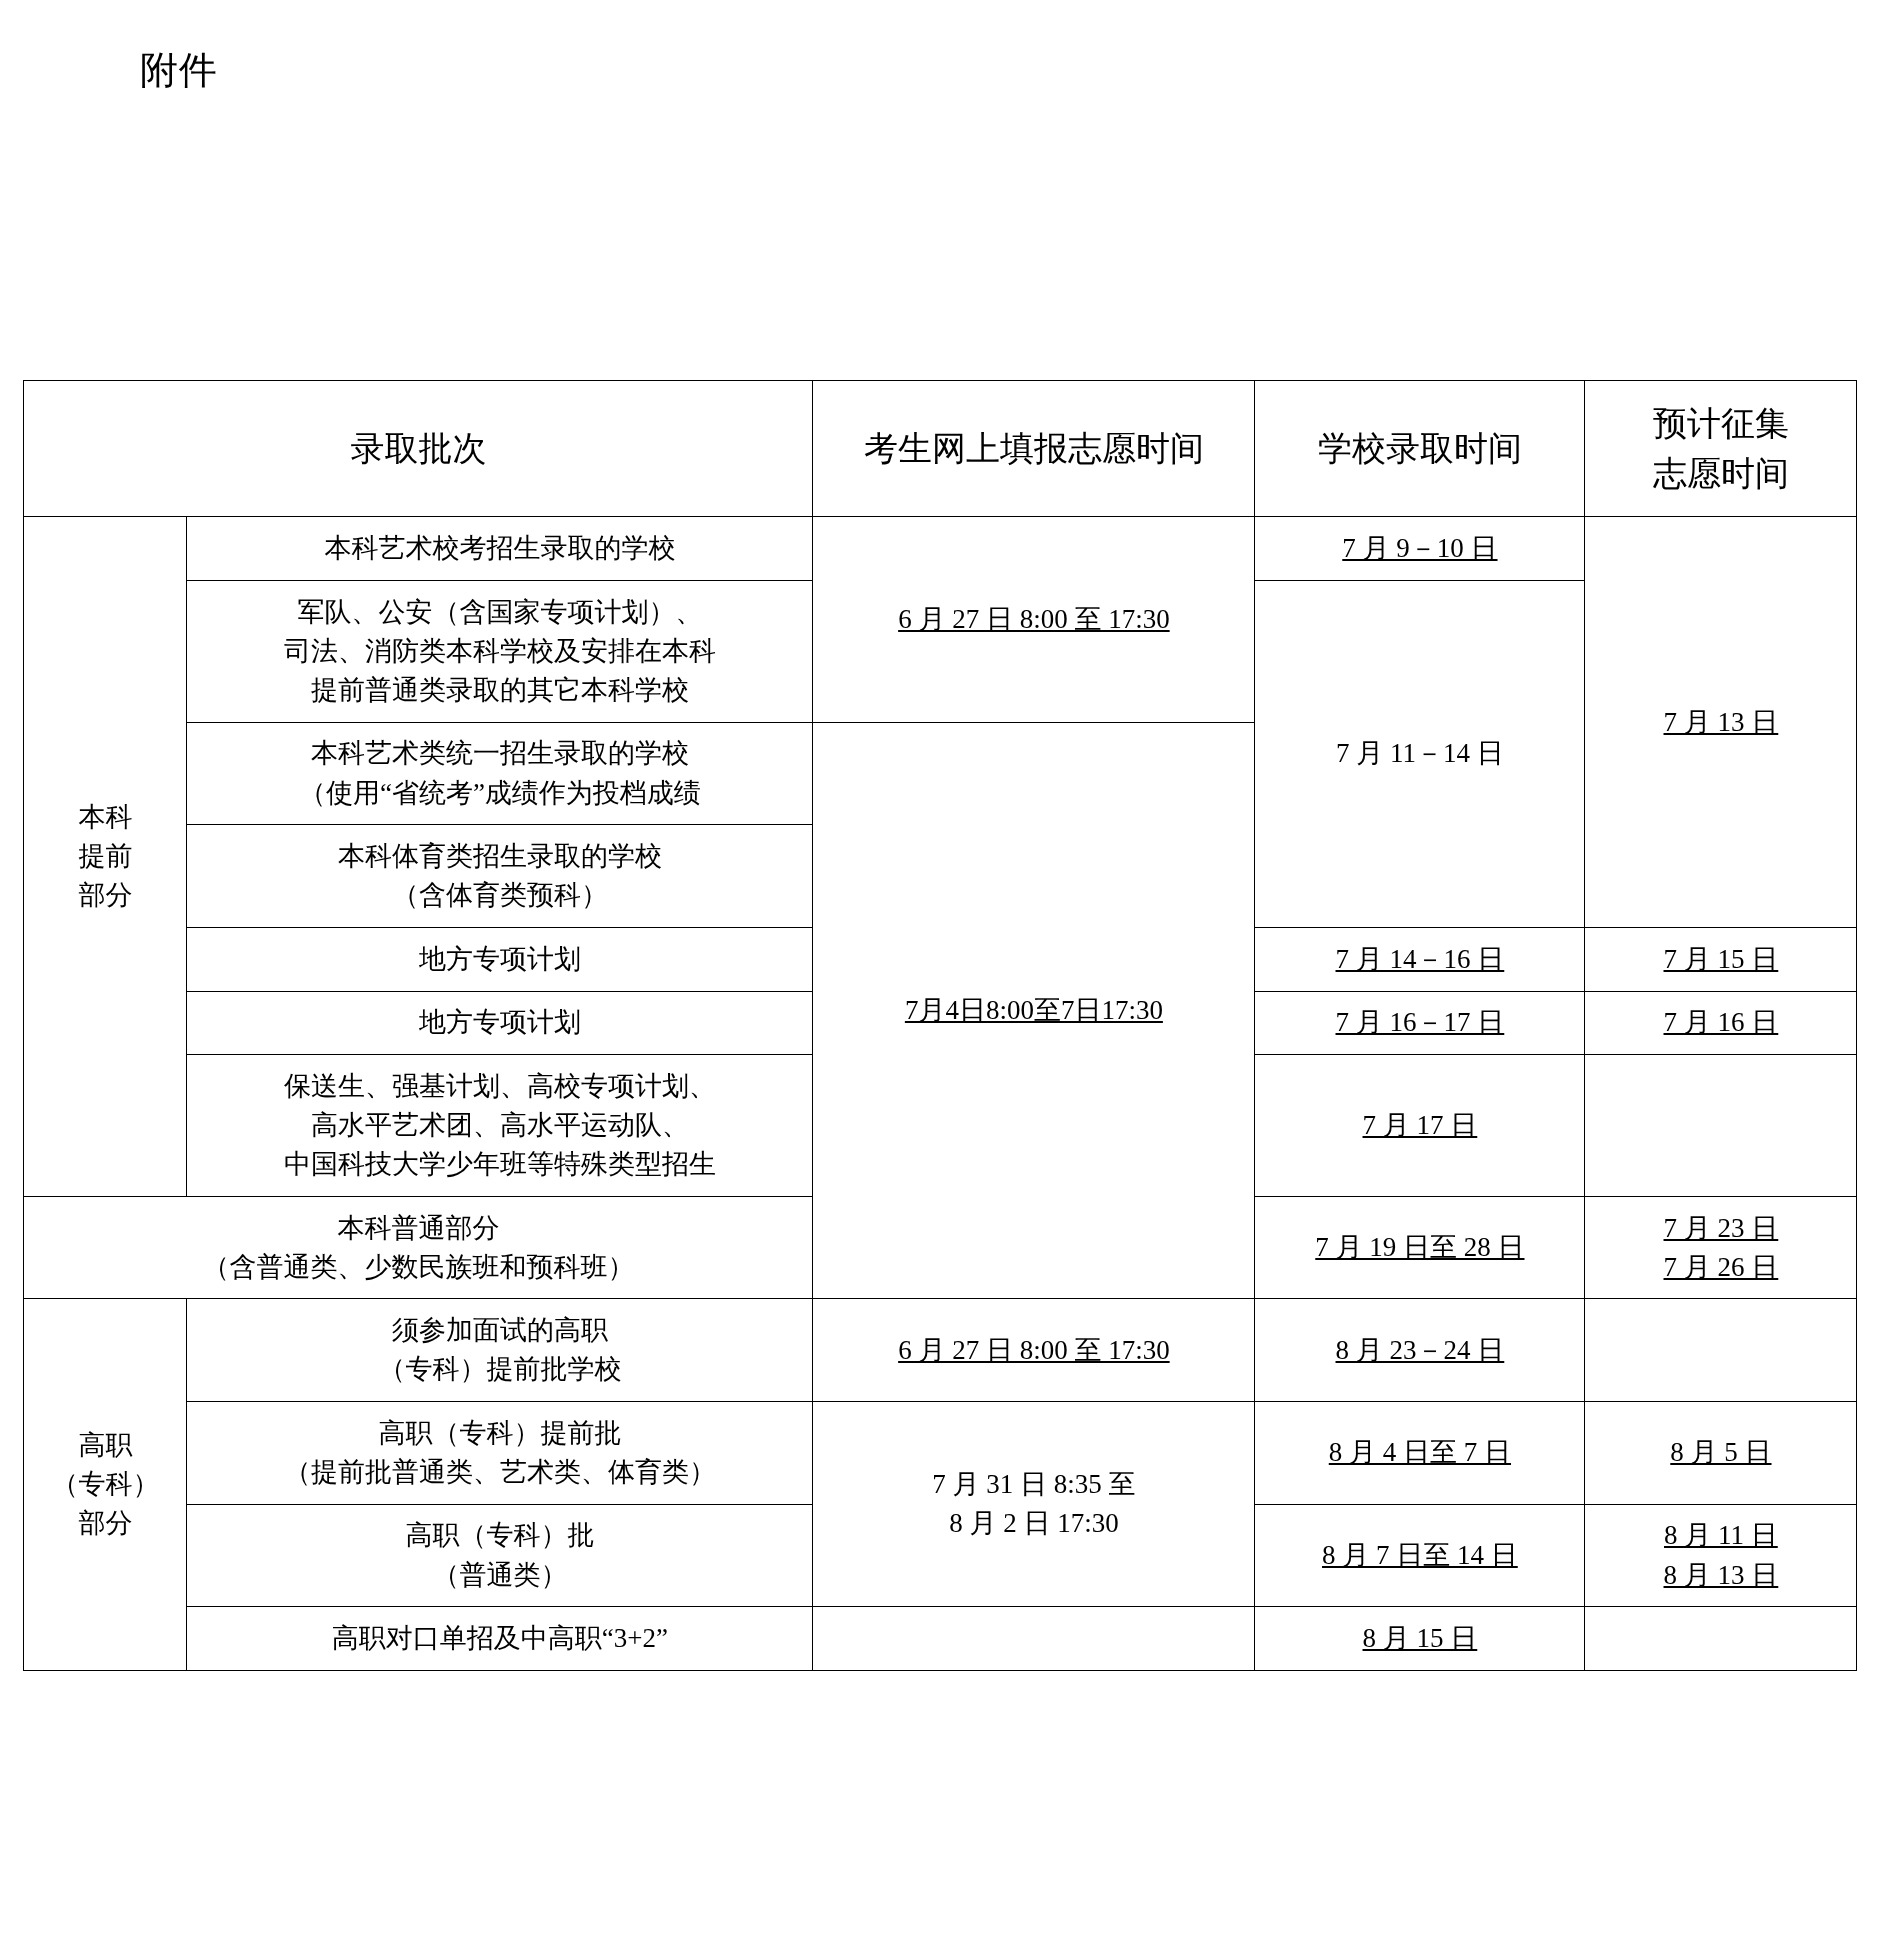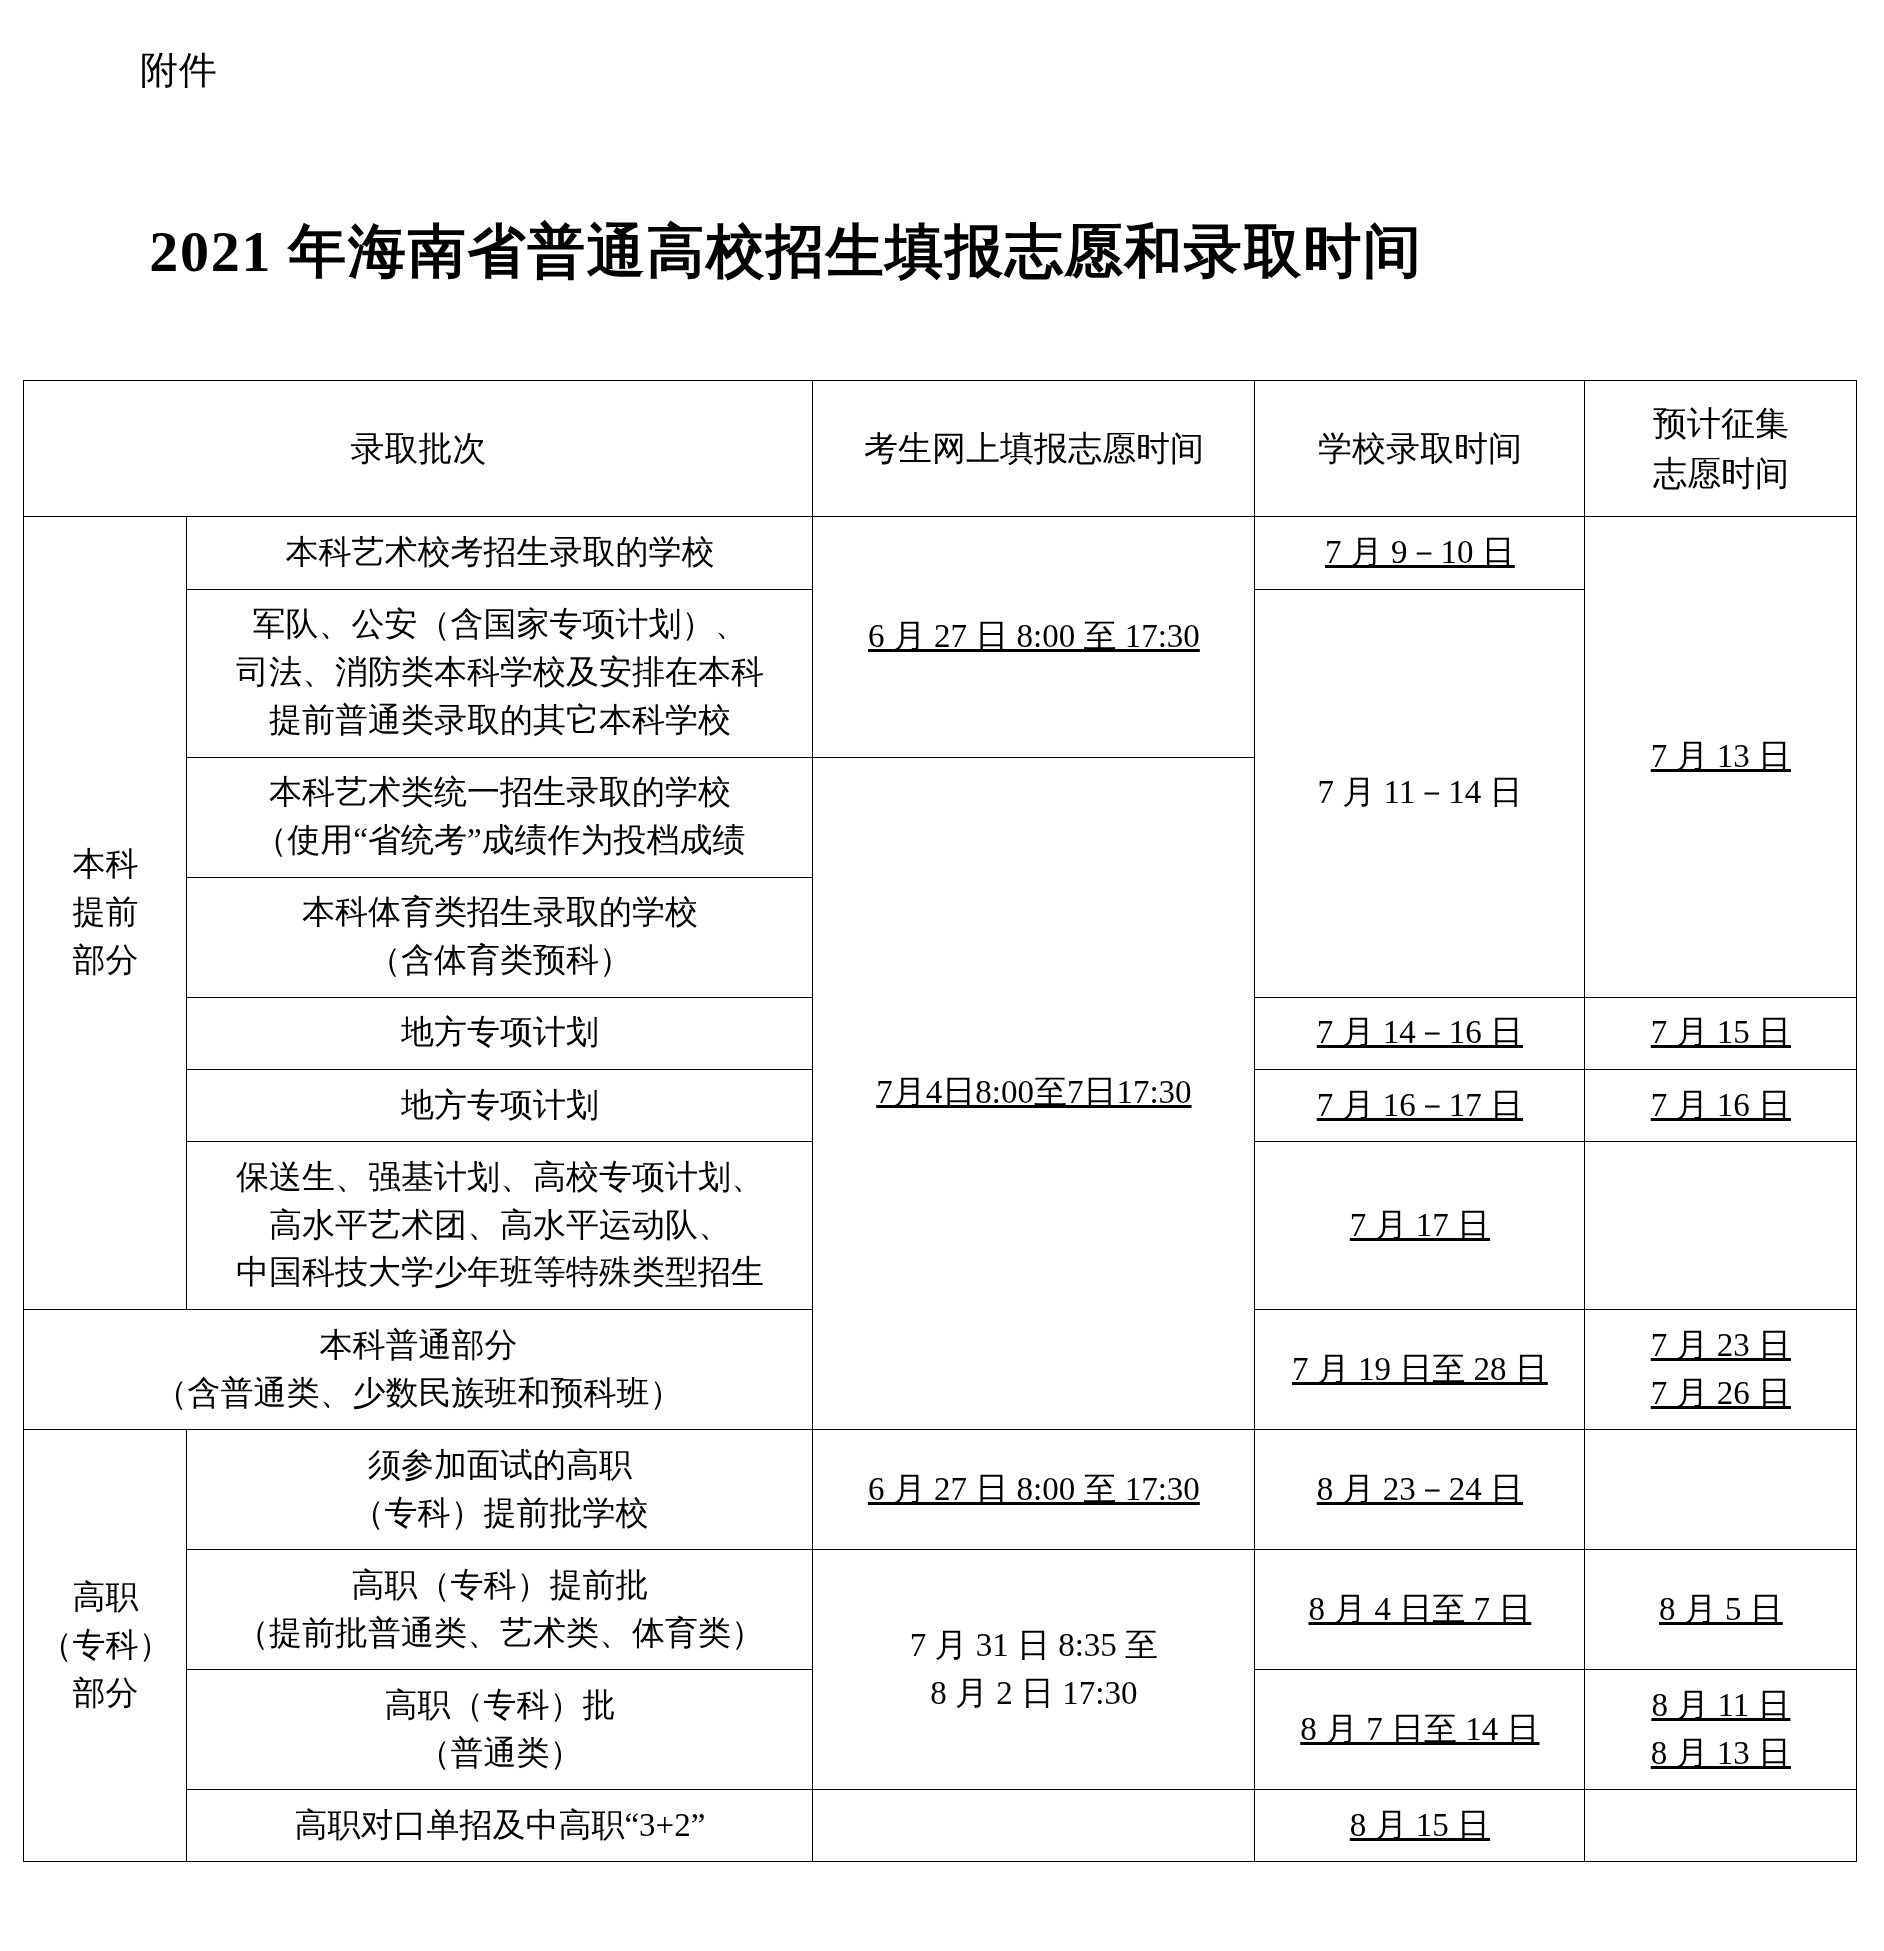--- a/index.html
+++ b/index.html
@@ -52,21 +52,21 @@
   table.sched col.c-group { width: 163px; }
   table.sched col.c-batch { width: 626px; }
   table.sched col.c-apply { width: 442px; }
   table.sched col.c-admit { width: 330px; }
   table.sched col.c-extra { width: 272px; }
 
   table.sched th, table.sched td {
     border: 1.7px solid #000000;
     text-align: center;
     vertical-align: middle;
-    font-size: 33px;
+    font-size: 27px;
     line-height: 1.45;
     padding: 11.7px 8.3px;
     font-weight: 400;
   }
   table.sched thead th {
     font-size: 34px;
     padding: 18.4px 8.3px;
   }
   td.group-cell {
     font-size: 33px;
@@ -85,21 +85,20 @@
   }
   .blank { }
 </style>
 </head>
 <body>
 
 <div class="page">
 
   <div class="attachment-label">附件</div>
 
-  <div class="doc-title">2021 年海南省普通高校招生填报志愿和录取时间</div>
 
   <div class="table-wrap">
     <table class="sched">
       <colgroup>
         <col class="c-group">
         <col class="c-batch">
         <col class="c-apply">
         <col class="c-admit">
         <col class="c-extra">
       </colgroup>

